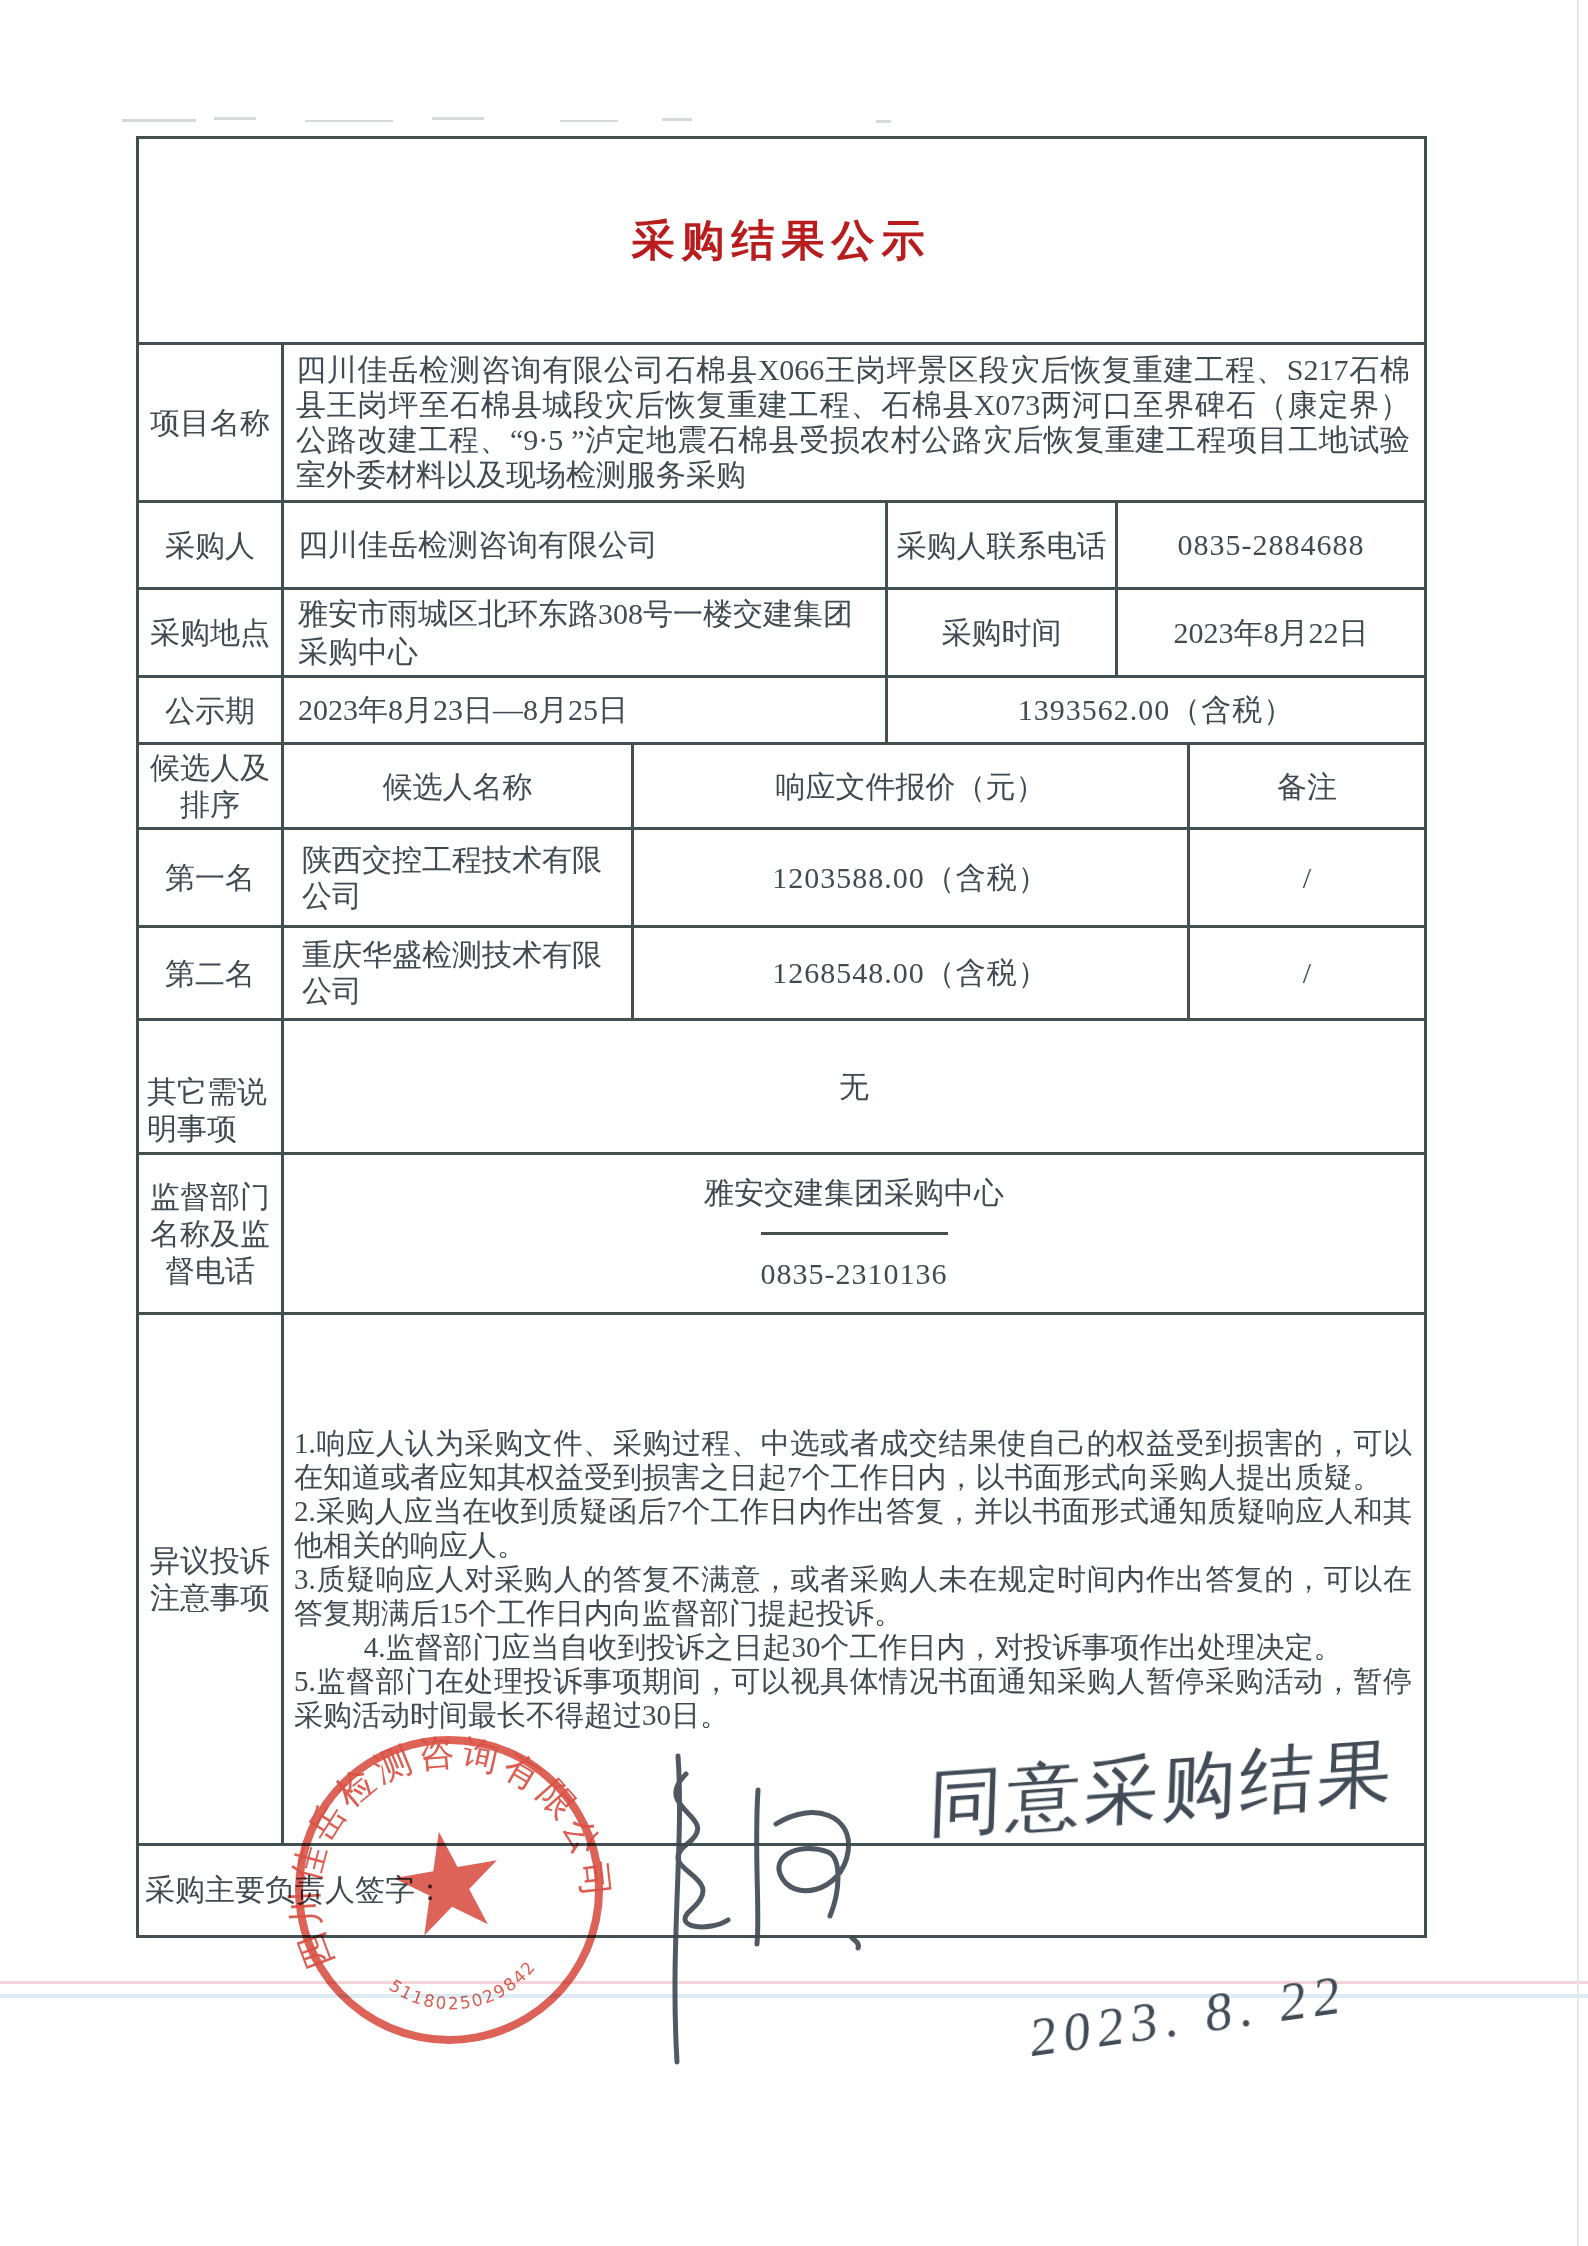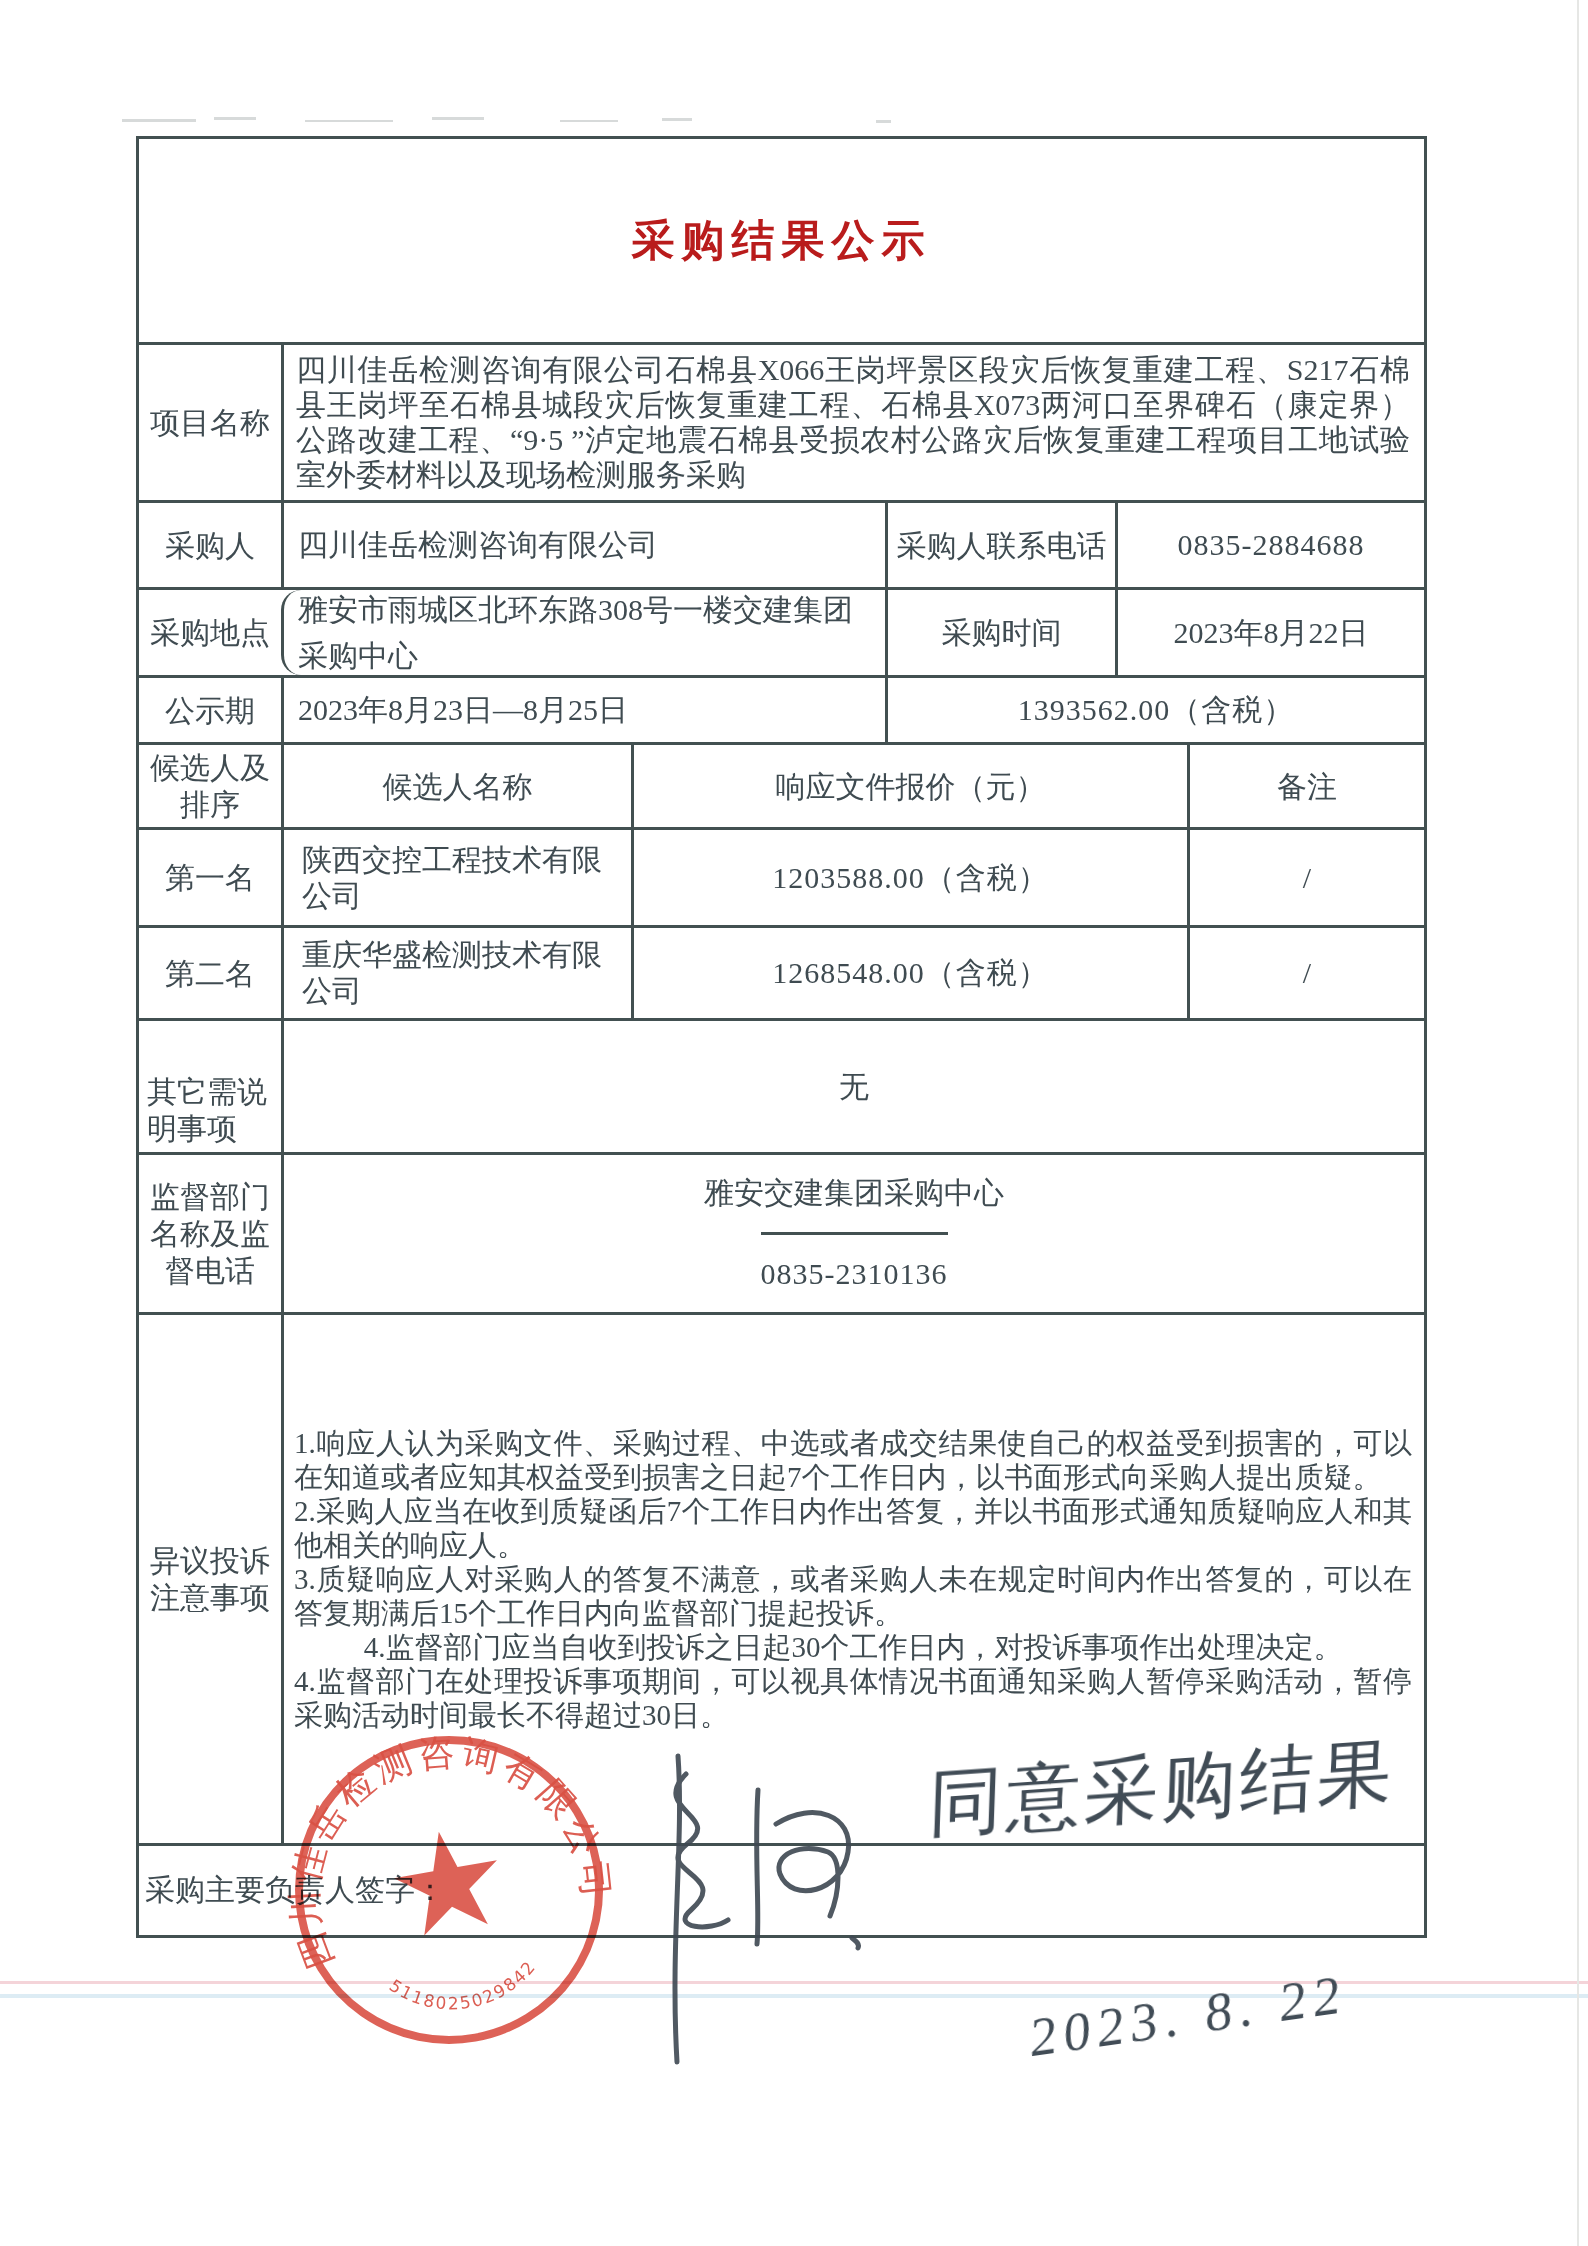--- a/index.html
+++ b/index.html
@@ -127,21 +127,21 @@
 
     <div class="row r-buyer">
       <div class="c w-label lab">采购人</div>
       <div class="c w-c2 val">四川佳岳检测咨询有限公司</div>
       <div class="c w-c3 lab">采购人联系电话</div>
       <div class="c grow val val-center num">0835-2884688</div>
     </div>
 
     <div class="row r-location">
       <div class="c w-label lab">采购地点</div>
-      <div class="c w-c2 val" style="line-height:46px;border-radius:20px;">雅安市雨城区北环东路308号一楼交建集团采购中心</div>
+      <div class="c w-c2 val" style="line-height:38px;">雅安市雨城区北环东路308号一楼交建集团采购中心</div>
       <div class="c w-c3 lab">采购时间</div>
       <div class="c grow val val-center">2023年8月22日</div>
     </div>
 
     <div class="row r-period">
       <div class="c w-label lab">公示期</div>
       <div class="c w-c2 val">2023年8月23日—8月25日</div>
       <div class="c grow val val-center num">1393562.00（含税）</div>
     </div>
 
@@ -179,21 +179,21 @@
       </div>
     </div>
 
     <div class="row r-objection">
       <div class="c w-label lab">异议投诉注意事项</div>
       <div class="c grow objection-body">
         <div class="item">1.响应人认为采购文件、采购过程、中选或者成交结果使自己的权益受到损害的，可以在知道或者应知其权益受到损害之日起7个工作日内，以书面形式向采购人提出质疑。</div>
         <div class="item">2.采购人应当在收到质疑函后7个工作日内作出答复，并以书面形式通知质疑响应人和其他相关的响应人。</div>
         <div class="item">3.质疑响应人对采购人的答复不满意，或者采购人未在规定时间内作出答复的，可以在答复期满后15个工作日内向监督部门提起投诉。</div>
         <div class="item">4.监督部门应当自收到投诉之日起30个工作日内，对投诉事项作出处理决定。</div>
-        <div class="item">4.监督部门在处理投诉事项期间，可以视具体情况书面通知采购人暂停采购活动，暂停采购活动时间最长不得超过30日。</div>
+        <div class="item">5.监督部门在处理投诉事项期间，可以视具体情况书面通知采购人暂停采购活动，暂停采购活动时间最长不得超过30日。</div>
       </div>
     </div>
 
     <div class="row r-sign">
       <div class="c sign-cell">采购主要负责人签字：</div>
     </div>
 
   </div>
 
   <div class="stamp">

